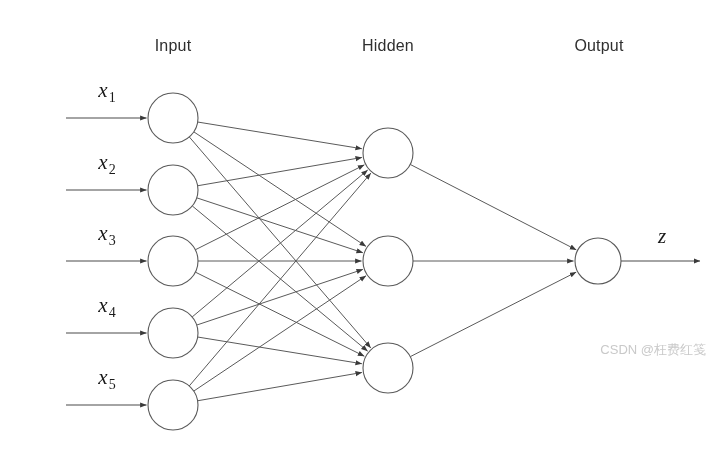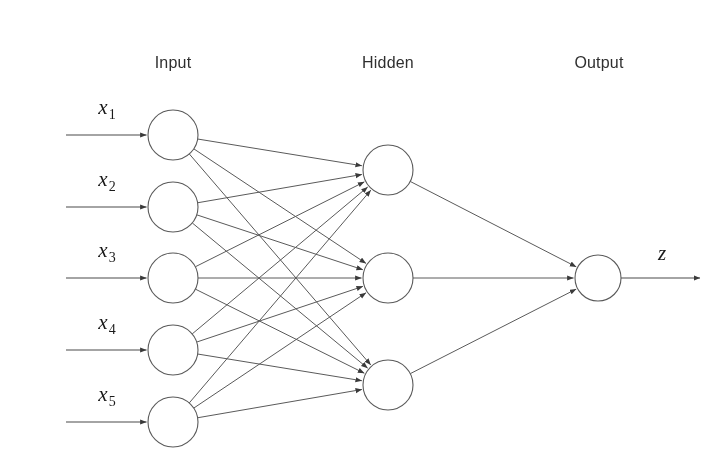--- a/index.html
+++ b/index.html
@@ -10,21 +10,21 @@
   body {
     width: 720px;
     height: 451px;
     position: relative;
     overflow: hidden;
     font-family: "Liberation Sans", sans-serif;
   }
   #diagram-root {
     position: absolute;
     left: 0;
-    top: 17px;
+    top: 0;
     width: 720px;
     height: 369px;
   }
   svg#nn-svg {
     display: block;
     width: 720px;
     height: 451px;
   }
   .layer-heading {
     font-family: "Liberation Sans", sans-serif;
@@ -141,13 +141,14 @@
         <text x="107" y="169" class="math-label"><tspan>x</tspan><tspan class="math-sub" dy="5" dx="1">2</tspan></text>
         <text x="107" y="240" class="math-label"><tspan>x</tspan><tspan class="math-sub" dy="5" dx="1">3</tspan></text>
         <text x="107" y="312" class="math-label"><tspan>x</tspan><tspan class="math-sub" dy="5" dx="1">4</tspan></text>
         <text x="107" y="384" class="math-label"><tspan>x</tspan><tspan class="math-sub" dy="5" dx="1">5</tspan></text>
       </g>
     <g id="labels-output">
         <text x="662" y="243" class="math-label">z</text>
       </g>
   </svg>
 
+  <div class="watermark-text">CSDN @枉费红笺</div>
 </div>
 
 </body></html>

